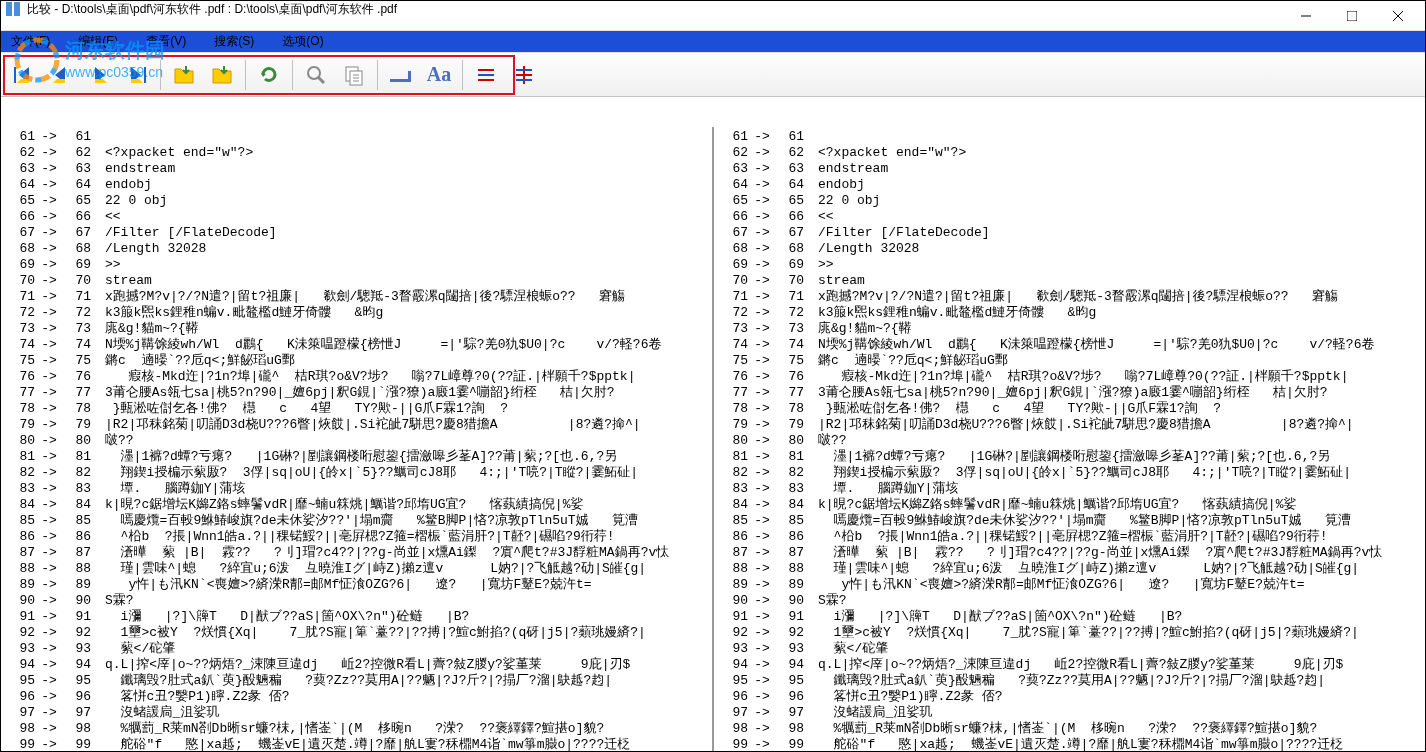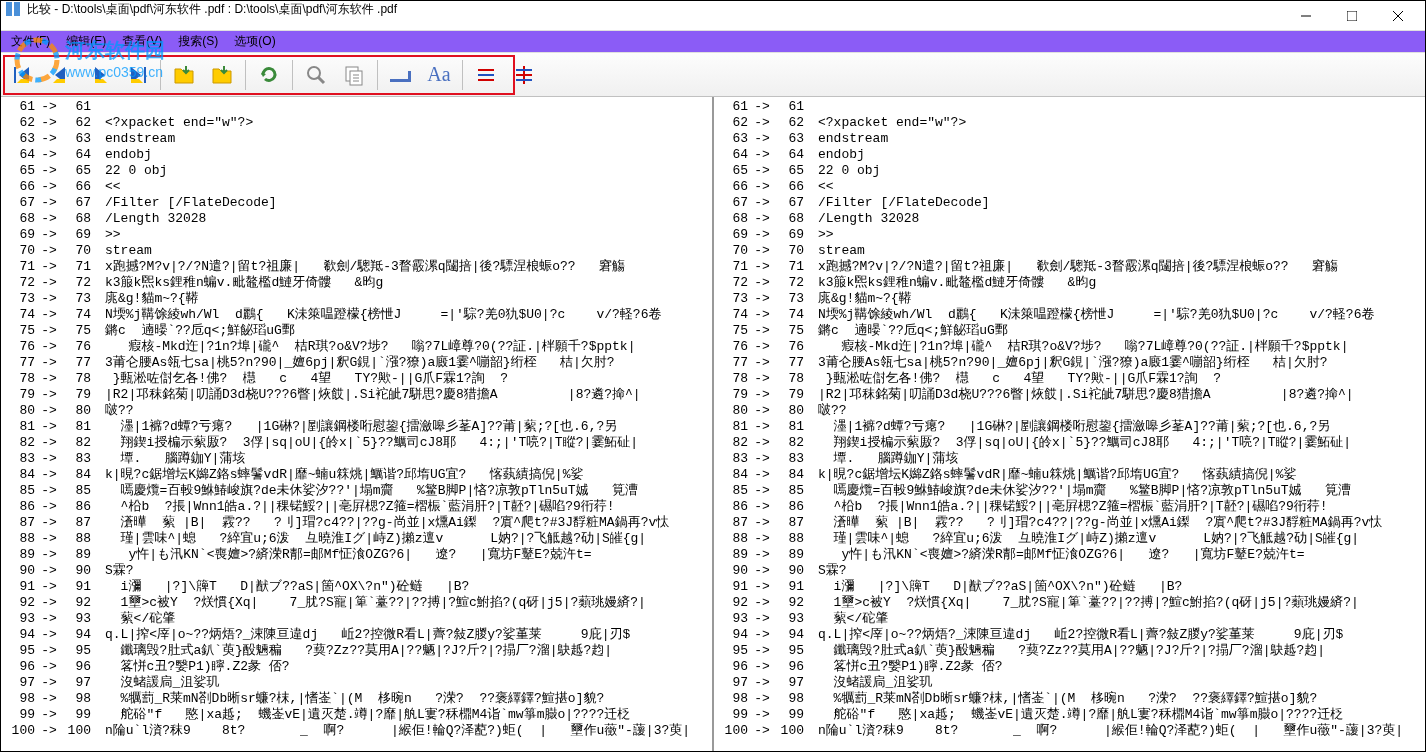--- a/index.html
+++ b/index.html
@@ -3,27 +3,27 @@
 <meta charset="utf-8">
 <style>
 * { margin: 0; padding: 0; box-sizing: border-box; }
 body { font-family: "Microsoft YaHei", "SimSun", sans-serif; font-size: 12px; background: #fff; overflow: hidden; }
 .window { width: 1426px; height: 752px; display: flex; flex-direction: column; border: 1px solid #000; position: relative; }
 .titlebar { height: 30px; background: #fff; display: flex; padding: 0 4px; border-bottom: 1px solid #e0e0e0; }
 .titlebar-icon { width: 16px; height: 16px; margin-right: 6px; }
 .titlebar-text { flex: 1; font-size: 12px; color: #000; }
 .window-controls { display: flex; }
 .wc-btn { width: 46px; height: 30px; display: flex; align-items: center; justify-content: center; cursor: pointer; }
-.menubar { height: 22px; background: #8b5cf6; display: flex; align-items: center; padding: 0 4px; gap: 4px; border-bottom: 1px solid #e0e0e0; }
+.menubar { height: 22px; background: #1d4ed8; display: flex; align-items: center; padding: 0 4px; gap: 16px; border-bottom: 1px solid #e0e0e0; }
 .menu-item { padding: 2px 6px; cursor: pointer; font-size: 12px; }
 .toolbar { height: 44px; background: linear-gradient(#fdfdfd, #f0f0f0); display: flex; align-items: center; padding: 0 4px; gap: 2px; border-bottom: 1px solid #c0c0c0; position: relative; }
-.tb-btn { width: 36px; height: 36px; display: flex; align-items: center; justify-content: center; cursor: pointer; border-radius: 2px; }
+.tb-btn { width: 36px; height: 36px; display: flex; align-items: center; justify-content: center; cursor: pointer; border-radius: 2px; font-weight: bold; }
 .tb-sep { width: 1px; height: 30px; background: #c0c0c0; margin: 0 3px; }
 .red-box { position: absolute; left: 2px; top: 2px; width: 512px; height: 40px; border: 2px solid #e01020; pointer-events: none; z-index: 5; }
-.content { flex: 1; display: flex; overflow: hidden; }
+.content { flex: 1; display: flex; overflow: hidden; margin-top: 30px; }
 .pane { flex: 1; overflow: auto; font-family: "SimSun", "Courier New", monospace; font-size: 13px; line-height: 16px; white-space: pre; padding: 2px 0; }
 .pane-left { border-right: 2px solid #999; }
 .line { display: flex; padding: 0 6px; }
 .ln { width: 28px; text-align: right; color: #000; flex-shrink: 0; }
 .arrow { width: 28px; text-align: center; color: #000; flex-shrink: 0; }
 .ln2 { width: 28px; text-align: right; color: #000; flex-shrink: 0; margin-right: 14px; }
 .txt { flex: 1; white-space: pre; overflow: hidden; }
 .watermark { position: absolute; left: 12px; top: 34px; z-index: 10; pointer-events: none; opacity: 0.75; }
 .watermark svg { width: 190px; height: 50px; }
 .pane::-webkit-scrollbar { width: 17px; height: 17px; }

